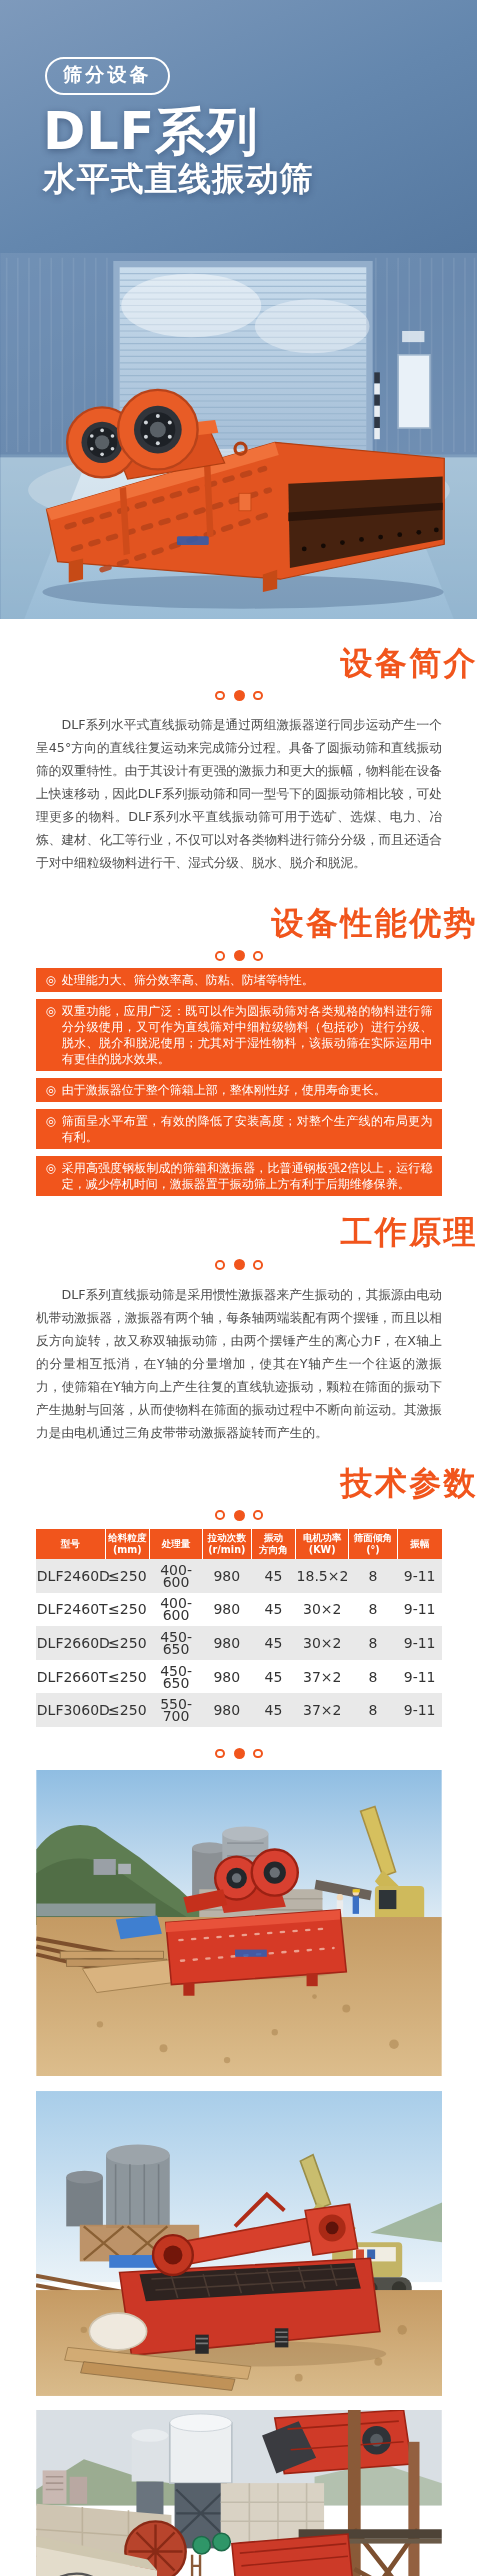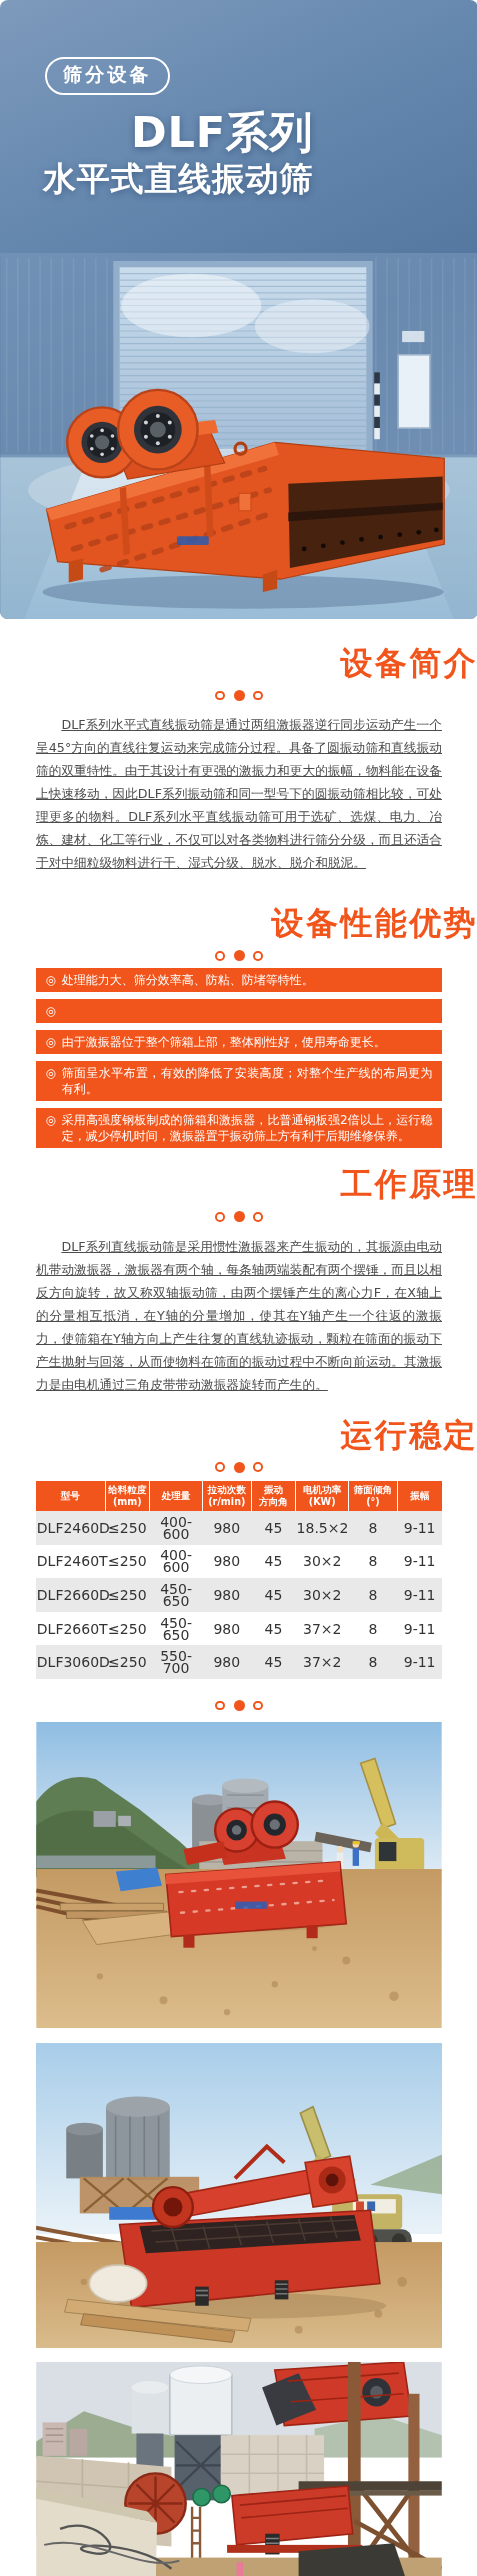--- a/index.html
+++ b/index.html
@@ -1,45 +1,45 @@
 <!DOCTYPE html>
 <html style="font-size:12.7px"><head>
 <meta charset="utf-8">
 <style>
   html,body{margin:0;padding:0;background:#ffffff;}
   body{width:478px;font-family:"DejaVu Sans","Liberation Sans",sans-serif;}
   .page{width:478px;overflow:hidden;background:#fff;}
 
   
   .hero{position:relative;height:619px;overflow:hidden;
-    background:linear-gradient(155deg,#7e9abc 0%,#6487ae 30%,#54779f 58%,#6e8db2 100%);border-radius:8px;}
+    background:linear-gradient(155deg,#7e9abc 0%,#6487ae 30%,#54779f 58%,#6e8db2 100%);}
   .hero-art{position:absolute;left:0;bottom:0;width:478px;height:366px;display:block;}
   .badge{position:absolute;left:45px;top:57px;border:2.4px solid #fff;border-radius:19px;
     padding:3.2px 16px 4.8px;color:#fff;font-size:19px;font-weight:700;letter-spacing:3.2px;}
   .hero-title{position:absolute;left:43px;top:108px;margin:0;color:#fff;font-weight:800;
     letter-spacing:0.8px;text-shadow:0 2.4px 7.2px rgba(8,24,56,.35);}
-  .hero-title .t1{display:block;font-size:43px;line-height:48px;text-align:right;}
+  .hero-title .t1{display:block;font-size:51px;line-height:48px;}
   .hero-title .t2{display:block;font-size:33px;line-height:46px;}
 
   
   .sec-head{margin:0;text-align:right;color:#F1551C;font-size:32px;line-height:35px;
     font-weight:800;letter-spacing:2.4px;}
   .dots{display:flex;justify-content:center;align-items:center;gap:8.8px;margin-top:8.8px;}
   .dot{border-radius:50%;box-sizing:border-box;}
   .dot.hollow{width:9.6px;height:9.6px;border:2.4px solid #F1551C;background:#fff;}
   .dot.solid{width:11px;height:11px;background:#F1551C;}
 
   .mt-intro{margin-top:27px;}
   .mt-adv{margin-top:32px;}
   .mt-principle{margin-top:19px;}
   .mt-specs{margin-top:22px;}
   .mt-gallery{margin-top:21px;}
 
   .para{margin:12.7px 36px 0;font-size:12.7px;line-height:23px;color:#4c4c4c;
-    text-align:justify;text-indent:2em;text-decoration:underline;}
+    text-align:justify;text-indent:2em;}
 
   
   .adv-list{margin-top:6.4px;}
   .adv{display:flex;align-items:flex-start;margin:0 36px 7.2px;background:#F1551C;
     color:#fff;padding:4px 9.6px;font-size:12px;line-height:16px;}
   .adv .bullet{margin-right:5.6px;flex:0 0 auto;}
   .adv .txt{text-align:justify;}
 
   
   .spec-table{border-collapse:collapse;margin:8px 36px 0;width:406px;table-layout:fixed;}
@@ -203,20 +203,21 @@
       <i class="dot solid"></i>
       <i class="dot hollow"></i>
     </div>
     <div class="adv-list">
       <div class="adv">
         <span class="bullet">◎</span>
         <span class="txt">处理能力大、筛分效率高、防粘、防堵等特性。</span>
       </div>
       <div class="adv">
         <span class="bullet">◎</span>
+        <span class="txt">双重功能，应用广泛：既可以作为圆振动筛对各类规格的物料进行筛分分级使用，又可作为直线筛对中细粒级物料（包括砂）进行分级、脱水、脱介和脱泥使用；尤其对于湿性物料，该振动筛在实际运用中有更佳的脱水效果。</span>
       </div>
       <div class="adv">
         <span class="bullet">◎</span>
         <span class="txt">由于激振器位于整个筛箱上部，整体刚性好，使用寿命更长。</span>
       </div>
       <div class="adv">
         <span class="bullet">◎</span>
         <span class="txt">筛面呈水平布置，有效的降低了安装高度；对整个生产线的布局更为有利。</span>
       </div>
       <div class="adv">
@@ -230,21 +231,21 @@
     <h2 class="sec-head">工作原理</h2>
     <div class="dots">
       <i class="dot hollow"></i>
       <i class="dot solid"></i>
       <i class="dot hollow"></i>
     </div>
     <p class="para">DLF系列直线振动筛是采用惯性激振器来产生振动的，其振源由电动机带动激振器，激振器有两个轴，每条轴两端装配有两个摆锤，而且以相反方向旋转，故又称双轴振动筛，由两个摆锤产生的离心力F，在X轴上的分量相互抵消，在Y轴的分量增加，使其在Y轴产生一个往返的激振力，使筛箱在Y轴方向上产生往复的直线轨迹振动，颗粒在筛面的振动下产生抛射与回落，从而使物料在筛面的振动过程中不断向前运动。其激振力是由电机通过三角皮带带动激振器旋转而产生的。</p>
   </section>
 
   <section class="mt-specs">
-    <h2 class="sec-head">运行稳定</h2>
+    <h2 class="sec-head">技术参数</h2>
     <div class="dots">
       <i class="dot hollow"></i>
       <i class="dot solid"></i>
       <i class="dot hollow"></i>
     </div>
     <table class="spec-table">
       <colgroup>
         <col style="width:17%">
           <col style="width:11%">
           <col style="width:13%">

